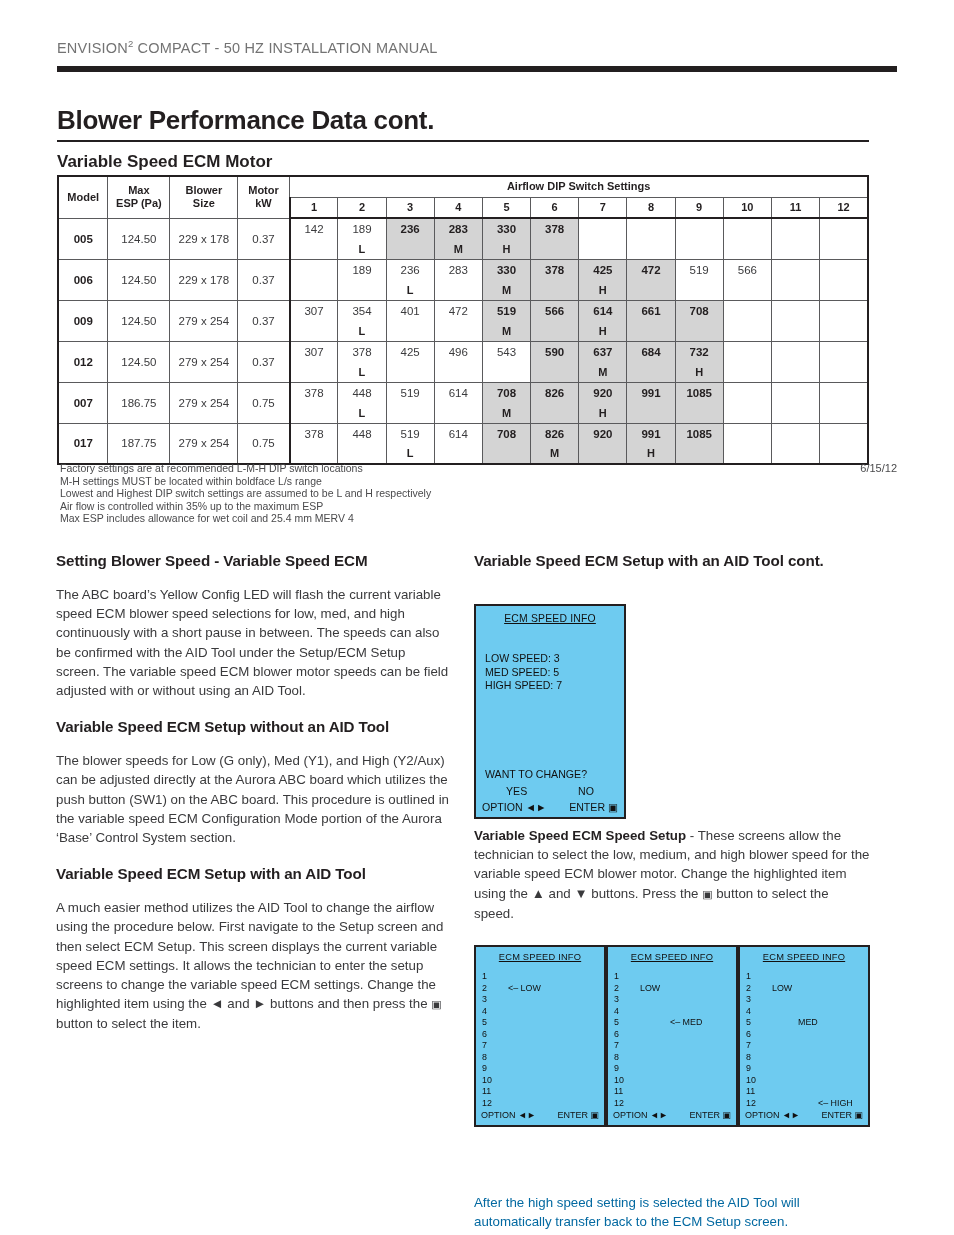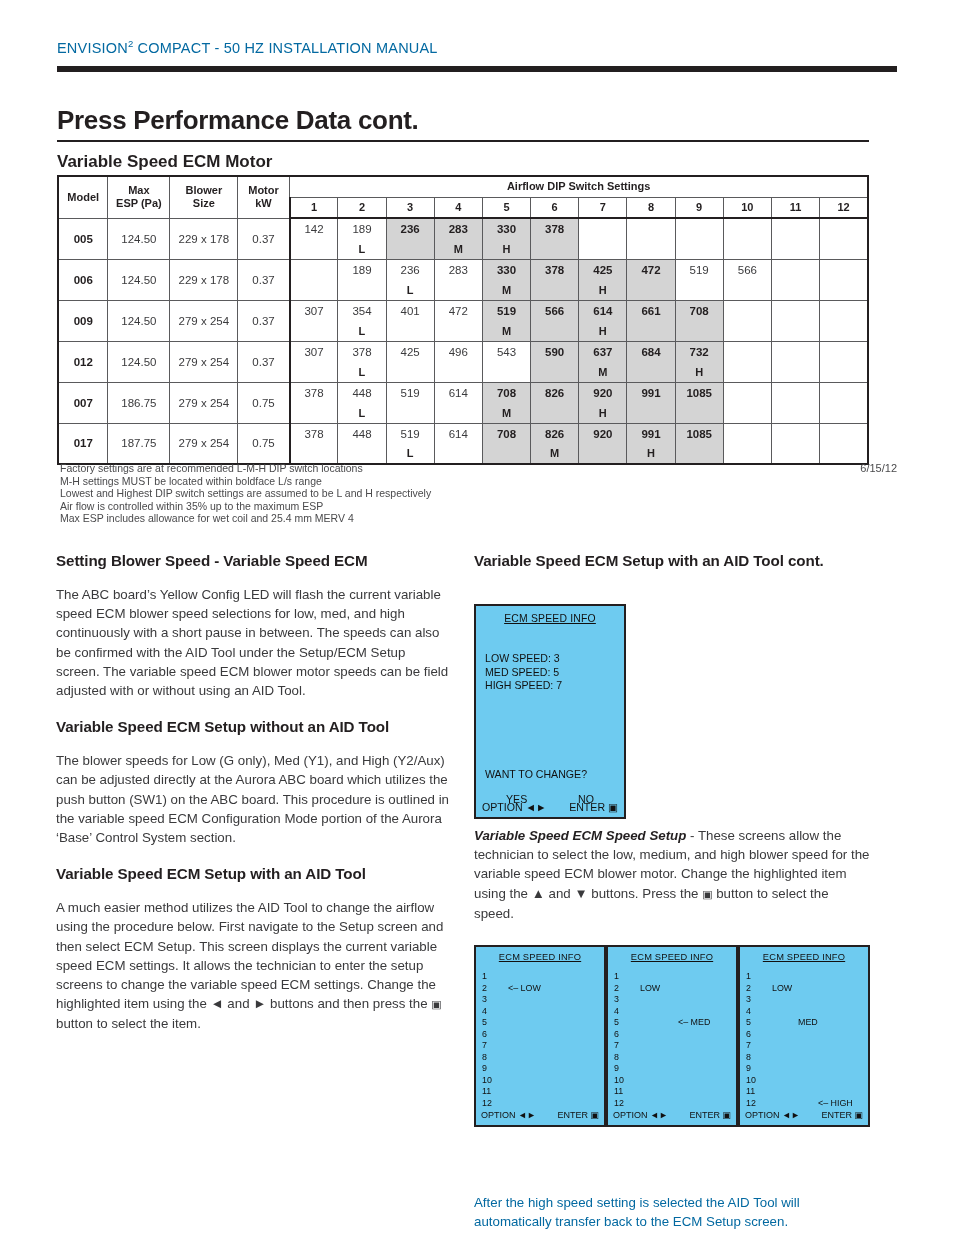--- a/index.html
+++ b/index.html
@@ -14,21 +14,21 @@
     overflow: hidden;
   }
   .page { position: relative; width: 954px; height: 1235px; }
 
   
   .doc-header {
     position: absolute;
     left: 57px; top: 38px;
     font-size: 14.5px;
     letter-spacing: 0.2px;
-    color: #0369a1;
+    color: #737373;
     font-weight: 400;
   }
   .doc-header sup { font-size: 9.5px; vertical-align: super; }
   .header-rule {
     position: absolute;
     left: 57px; top: 66px;
     width: 840px; height: 6px;
     background: #231f20;
   }
 
@@ -135,21 +135,21 @@
   p.body {
     font-size: 13.3px;
     line-height: 19.2px;
     color: #3a3a3c;
     margin: 16px 0 18px 0;
   }
   p.body.tight { margin-bottom: 0; }
   .gap-22 { height: 22px; }
 
   p.italic-lead { font-size: 13.3px; line-height: 19.2px; color: #3a3a3c; margin: 0; }
-  p.italic-lead b { font-style: italic; font-weight: bold; color: #231f20; }
+  p.italic-lead b { font-weight: bold; color: #231f20; }
 
   .sq { font-size: 11px; letter-spacing: 0; }
 
   
   .aid-big {
     position: absolute;
     left: 0; top: 30px;
     width: 152px; height: 215px;
     background: #6ECBF0;
     border: 2.4px solid #231f20;
@@ -165,21 +165,21 @@
   }
   .aid-lines {
     position: absolute; left: 9px; top: 46px;
     font-size: 10.6px; line-height: 13.6px;
   }
   .aid-change {
     position: absolute; left: 9px; bottom: 37px;
     font-size: 10.6px;
   }
   .aid-yesno {
-    position: absolute; left: 0; right: 0; bottom: 12px;
+    position: absolute; left: 0; right: 0; bottom: 20px;
     font-size: 10.6px;
     padding: 0 12px;
   }
   .aid-yesno .yes { margin-left: 18px; }
   .aid-yesno .no { float: right; margin-right: 18px; }
   .aid-footer {
     position: absolute; left: 0; right: 0; bottom: 4px;
     font-size: 10.6px;
     padding: 0 6px;
   }
@@ -240,21 +240,21 @@
 </head>
 <body>
 
 <div class="page">
 
   <div class="doc-header">
     <span>ENVISION</span><sup>2</sup><span> COMPACT - 50 HZ INSTALLATION MANUAL</span>
   </div>
   <div class="header-rule"></div>
 
-  <div class="page-title">Press Performance Data cont.</div>
+  <div class="page-title">Blower Performance Data cont.</div>
   <div class="title-rule"></div>
   <div class="section-title">Variable Speed ECM Motor</div>
 
   <div class="tbl-wrap">
     <table class="perf">
       <thead>
         <tr>
           <th class="col-model th-left outer-top" rowspan="2">Model</th>
           <th class="col-esp outer-top" rowspan="2">
             <div>Max</div>
@@ -585,21 +585,21 @@
             <span class="ent">ENTER ▣</span>
           </div>
         </div>
         <div class="aid-small" style="left: 132px;">
           <div class="aid-title">ECM SPEED INFO</div>
           <div class="rows">
             <div class="rowline"><span class="num">1</span></div>
             <div class="rowline"><span class="num">2</span><span class="lbl" style="left: 26px;">LOW</span></div>
             <div class="rowline"><span class="num">3</span></div>
             <div class="rowline"><span class="num">4</span></div>
-            <div class="rowline"><span class="num">5</span><span class="lbl" style="left: 64px;">&lt;– MED</span></div>
+            <div class="rowline"><span class="num">5</span><span class="lbl" style="left: 56px;">&lt;– MED</span></div>
             <div class="rowline"><span class="num">6</span></div>
             <div class="rowline"><span class="num">7</span></div>
             <div class="rowline"><span class="num">8</span></div>
             <div class="rowline"><span class="num">9</span></div>
             <div class="rowline"><span class="num">10</span></div>
             <div class="rowline"><span class="num">11</span></div>
             <div class="rowline"><span class="num">12</span></div>
           </div>
           <div class="aid-footer clearfix">
             <span class="opt">OPTION ◄►</span>

